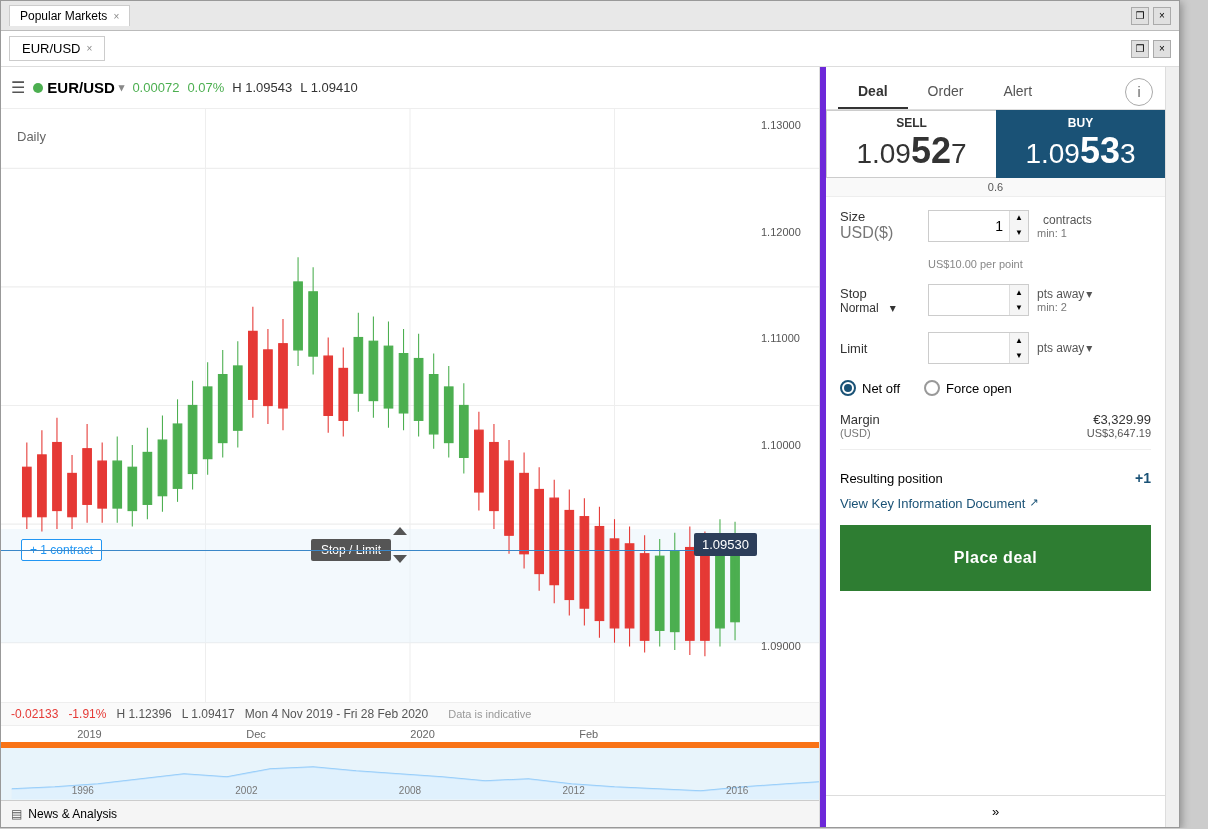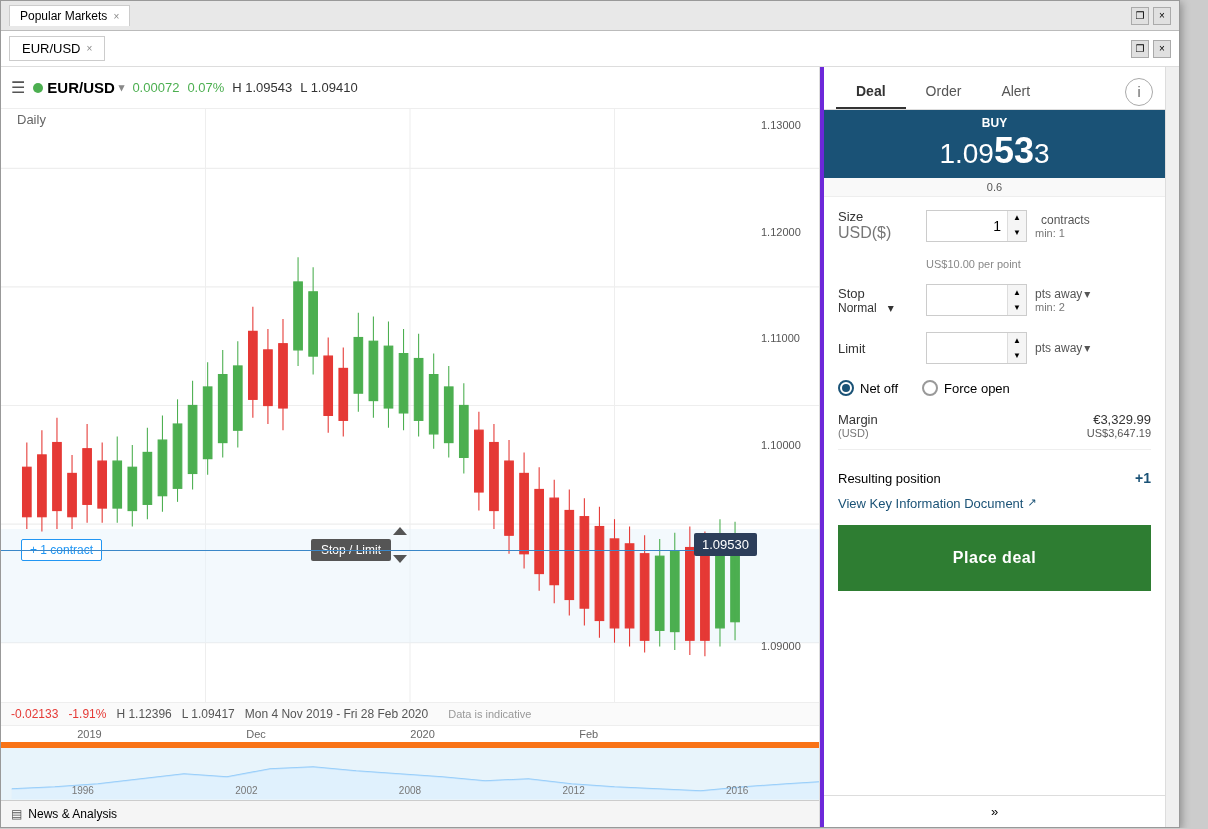--- a/index.html
+++ b/index.html
@@ -103,21 +103,21 @@
     
     .chart-canvas {
       flex: 1;
       position: relative;
       background: #fff;
       overflow: hidden;
     }
 
     .chart-label-daily {
       position: absolute;
-      top: 3px; left: 16px;
+      top: 20px; left: 16px;
       font-size: 13px; color: #666;
     }
 
     
     .price-axis {
       position: absolute;
       right: 0; top: 0; bottom: 40px;
       width: 62px;
       display: flex; flex-direction: column;
       justify-content: space-between;
@@ -232,21 +232,21 @@
     }
     .news-icon { color: #555; }
 
     
     .right-panel {
       width: 345px;
       min-width: 345px;
       background: #fff;
       display: flex;
       flex-direction: column;
-      border-left: 4px solid #6d28d9;
+      border-left: 6px solid #6d28d9;
     }
 
     
     .panel-tabs {
       display: flex;
       border-bottom: 1px solid #ddd;
       align-items: center;
       padding: 8px 12px 0;
       gap: 0;
     }
@@ -707,20 +707,26 @@
     <div class="right-panel">
 
       <div class="panel-tabs">
         <div class="panel-tab active">Deal</div>
         <div class="panel-tab">Order</div>
         <div class="panel-tab">Alert</div>
         <div class="panel-info-btn">i</div>
       </div>
 
       <div class="buy-sell-row">
+        <div class="sell-btn">
+          <span class="sell-label">SELL</span>
+          <span class="sell-price">
+            <span>1.09</span><span class="big">52</span><span>7</span>
+          </span>
+        </div>
         <div class="buy-btn">
           <span class="buy-label">BUY</span>
           <span class="buy-price">
             <span>1.09</span><span class="big">53</span><span>3</span>
           </span>
         </div>
       </div>
 
       <div class="spread-row">
         <span>0.6</span>

